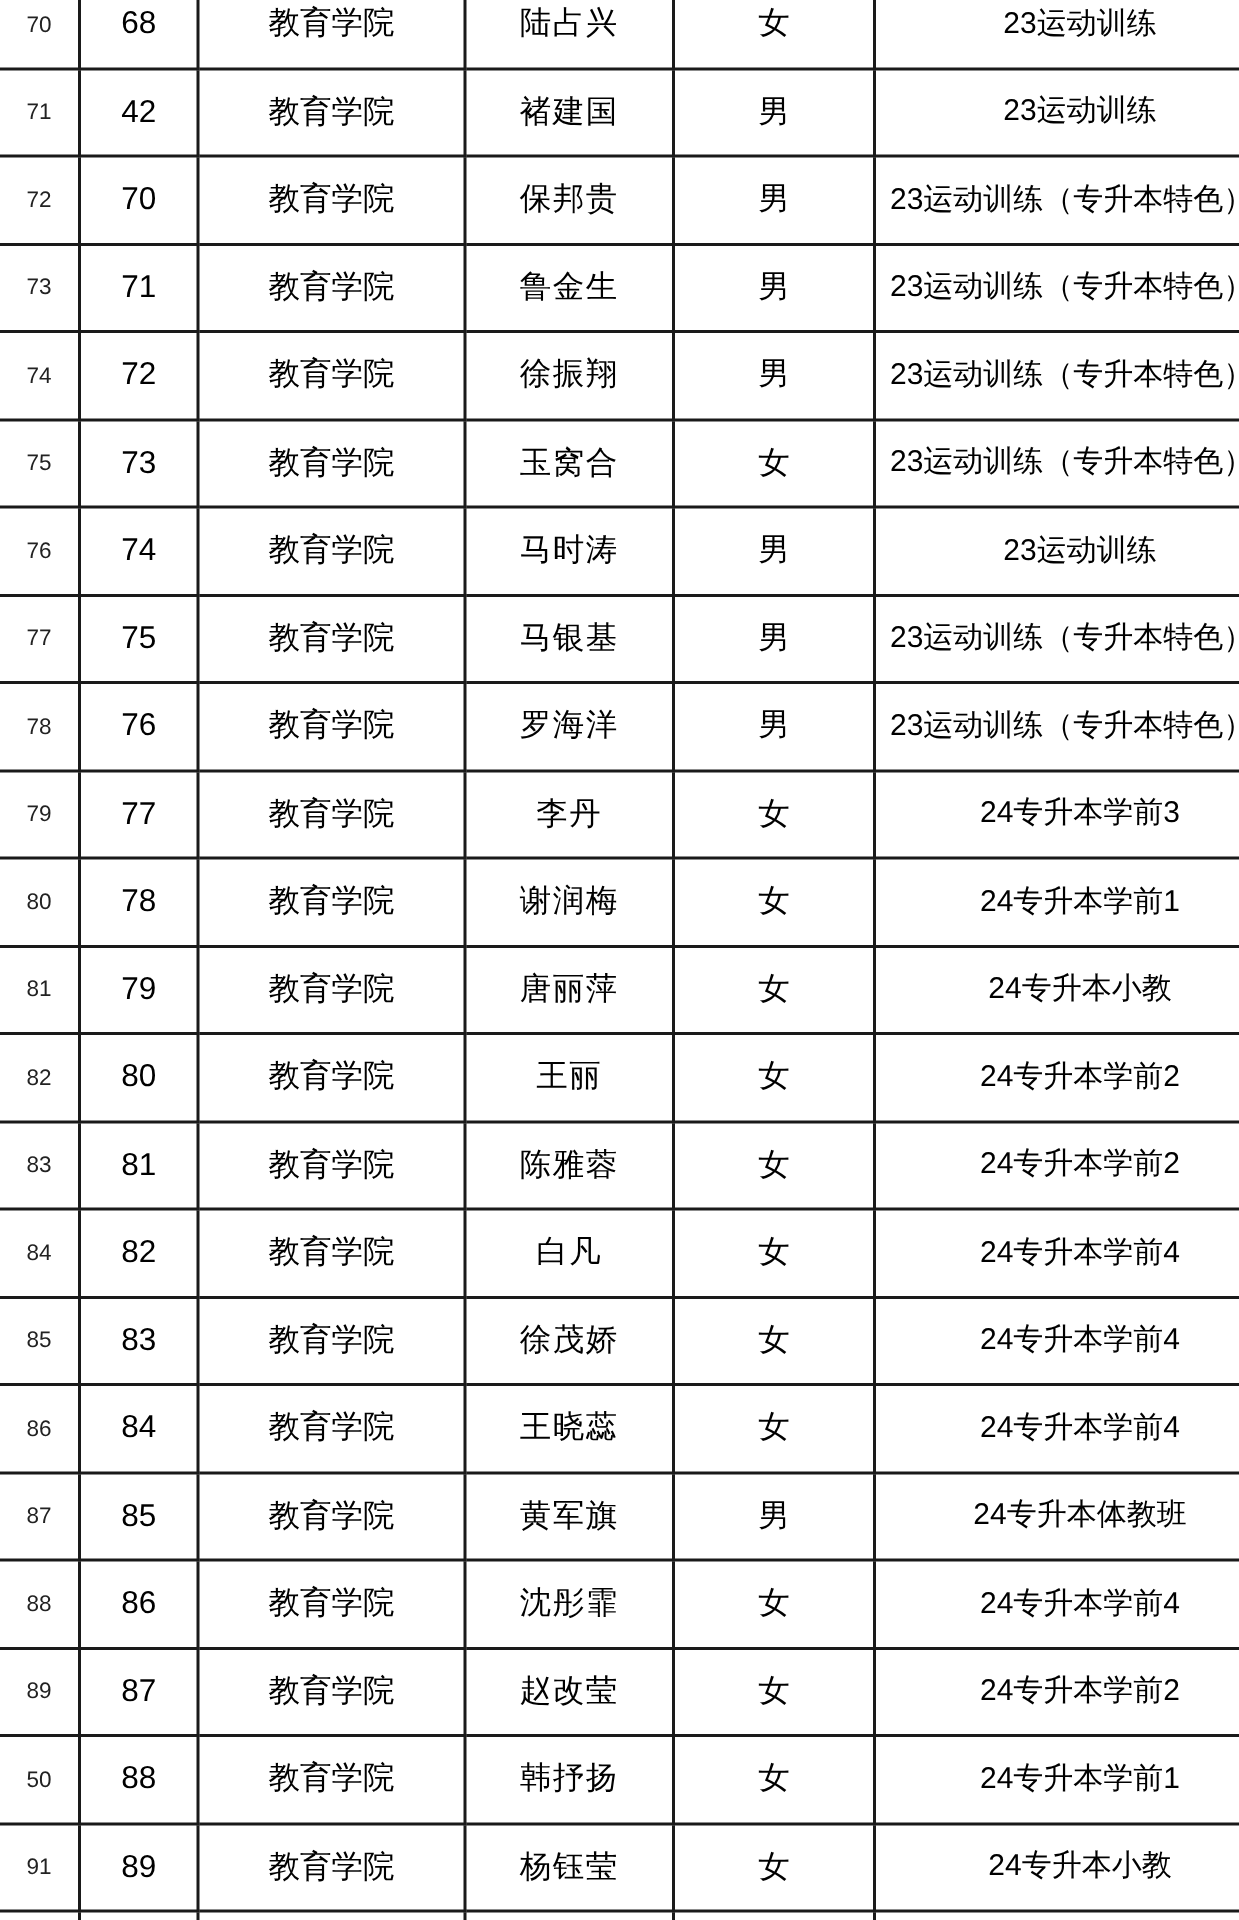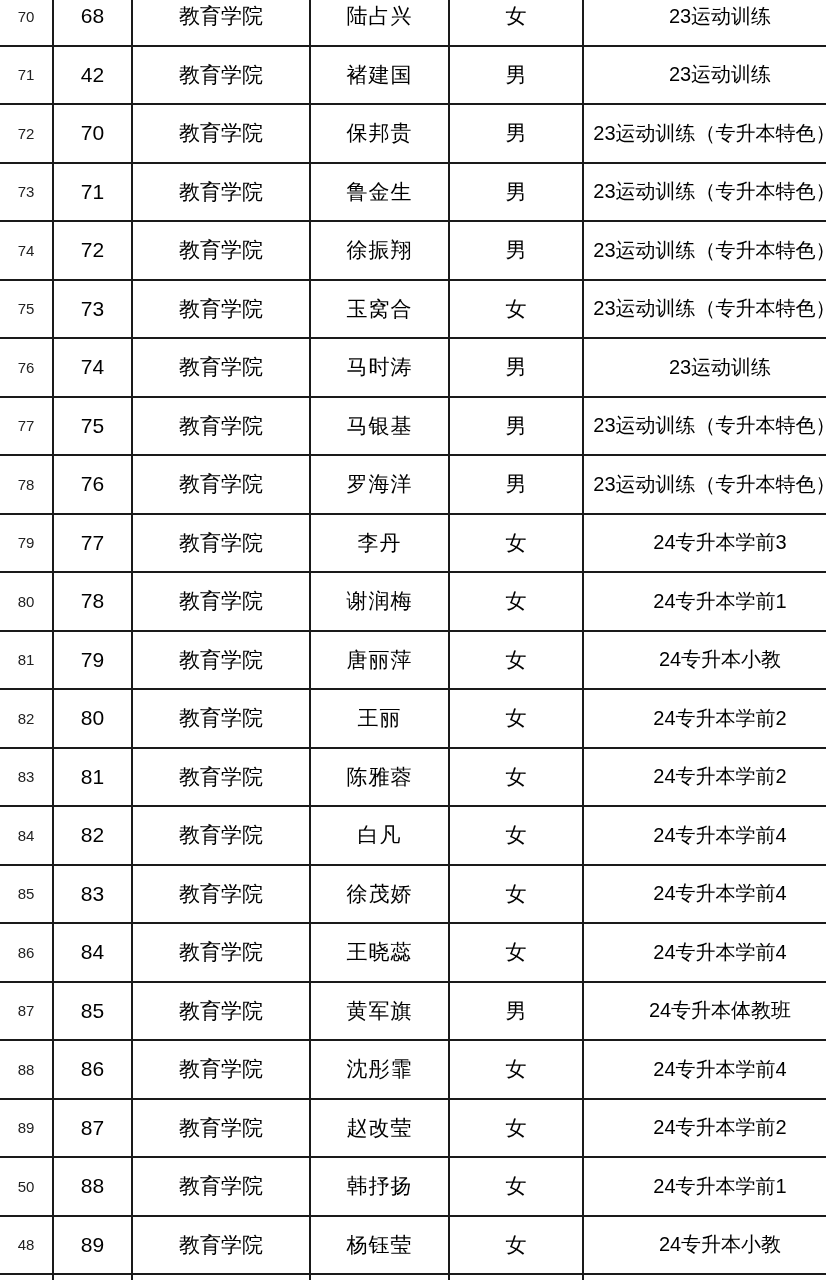--- a/index.html
+++ b/index.html
@@ -222,21 +222,21 @@
         </tr>
         <tr>
           <td class="rownum">50</td>
           <td class="c-seq">88</td>
           <td class="c-dept">教育学院</td>
           <td class="c-name">韩抒扬</td>
           <td class="c-sex">女</td>
           <td class="c-class">24专升本学前1</td>
         </tr>
         <tr>
-          <td class="rownum">48</td>
+          <td class="rownum">91</td>
           <td class="c-seq">89</td>
           <td class="c-dept">教育学院</td>
           <td class="c-name">杨钰莹</td>
           <td class="c-sex">女</td>
           <td class="c-class">24专升本小教</td>
         </tr>
         <tr>
           <td class="rownum">92</td>
           <td class="c-seq">90</td>
           <td class="c-dept">教育学院</td>

